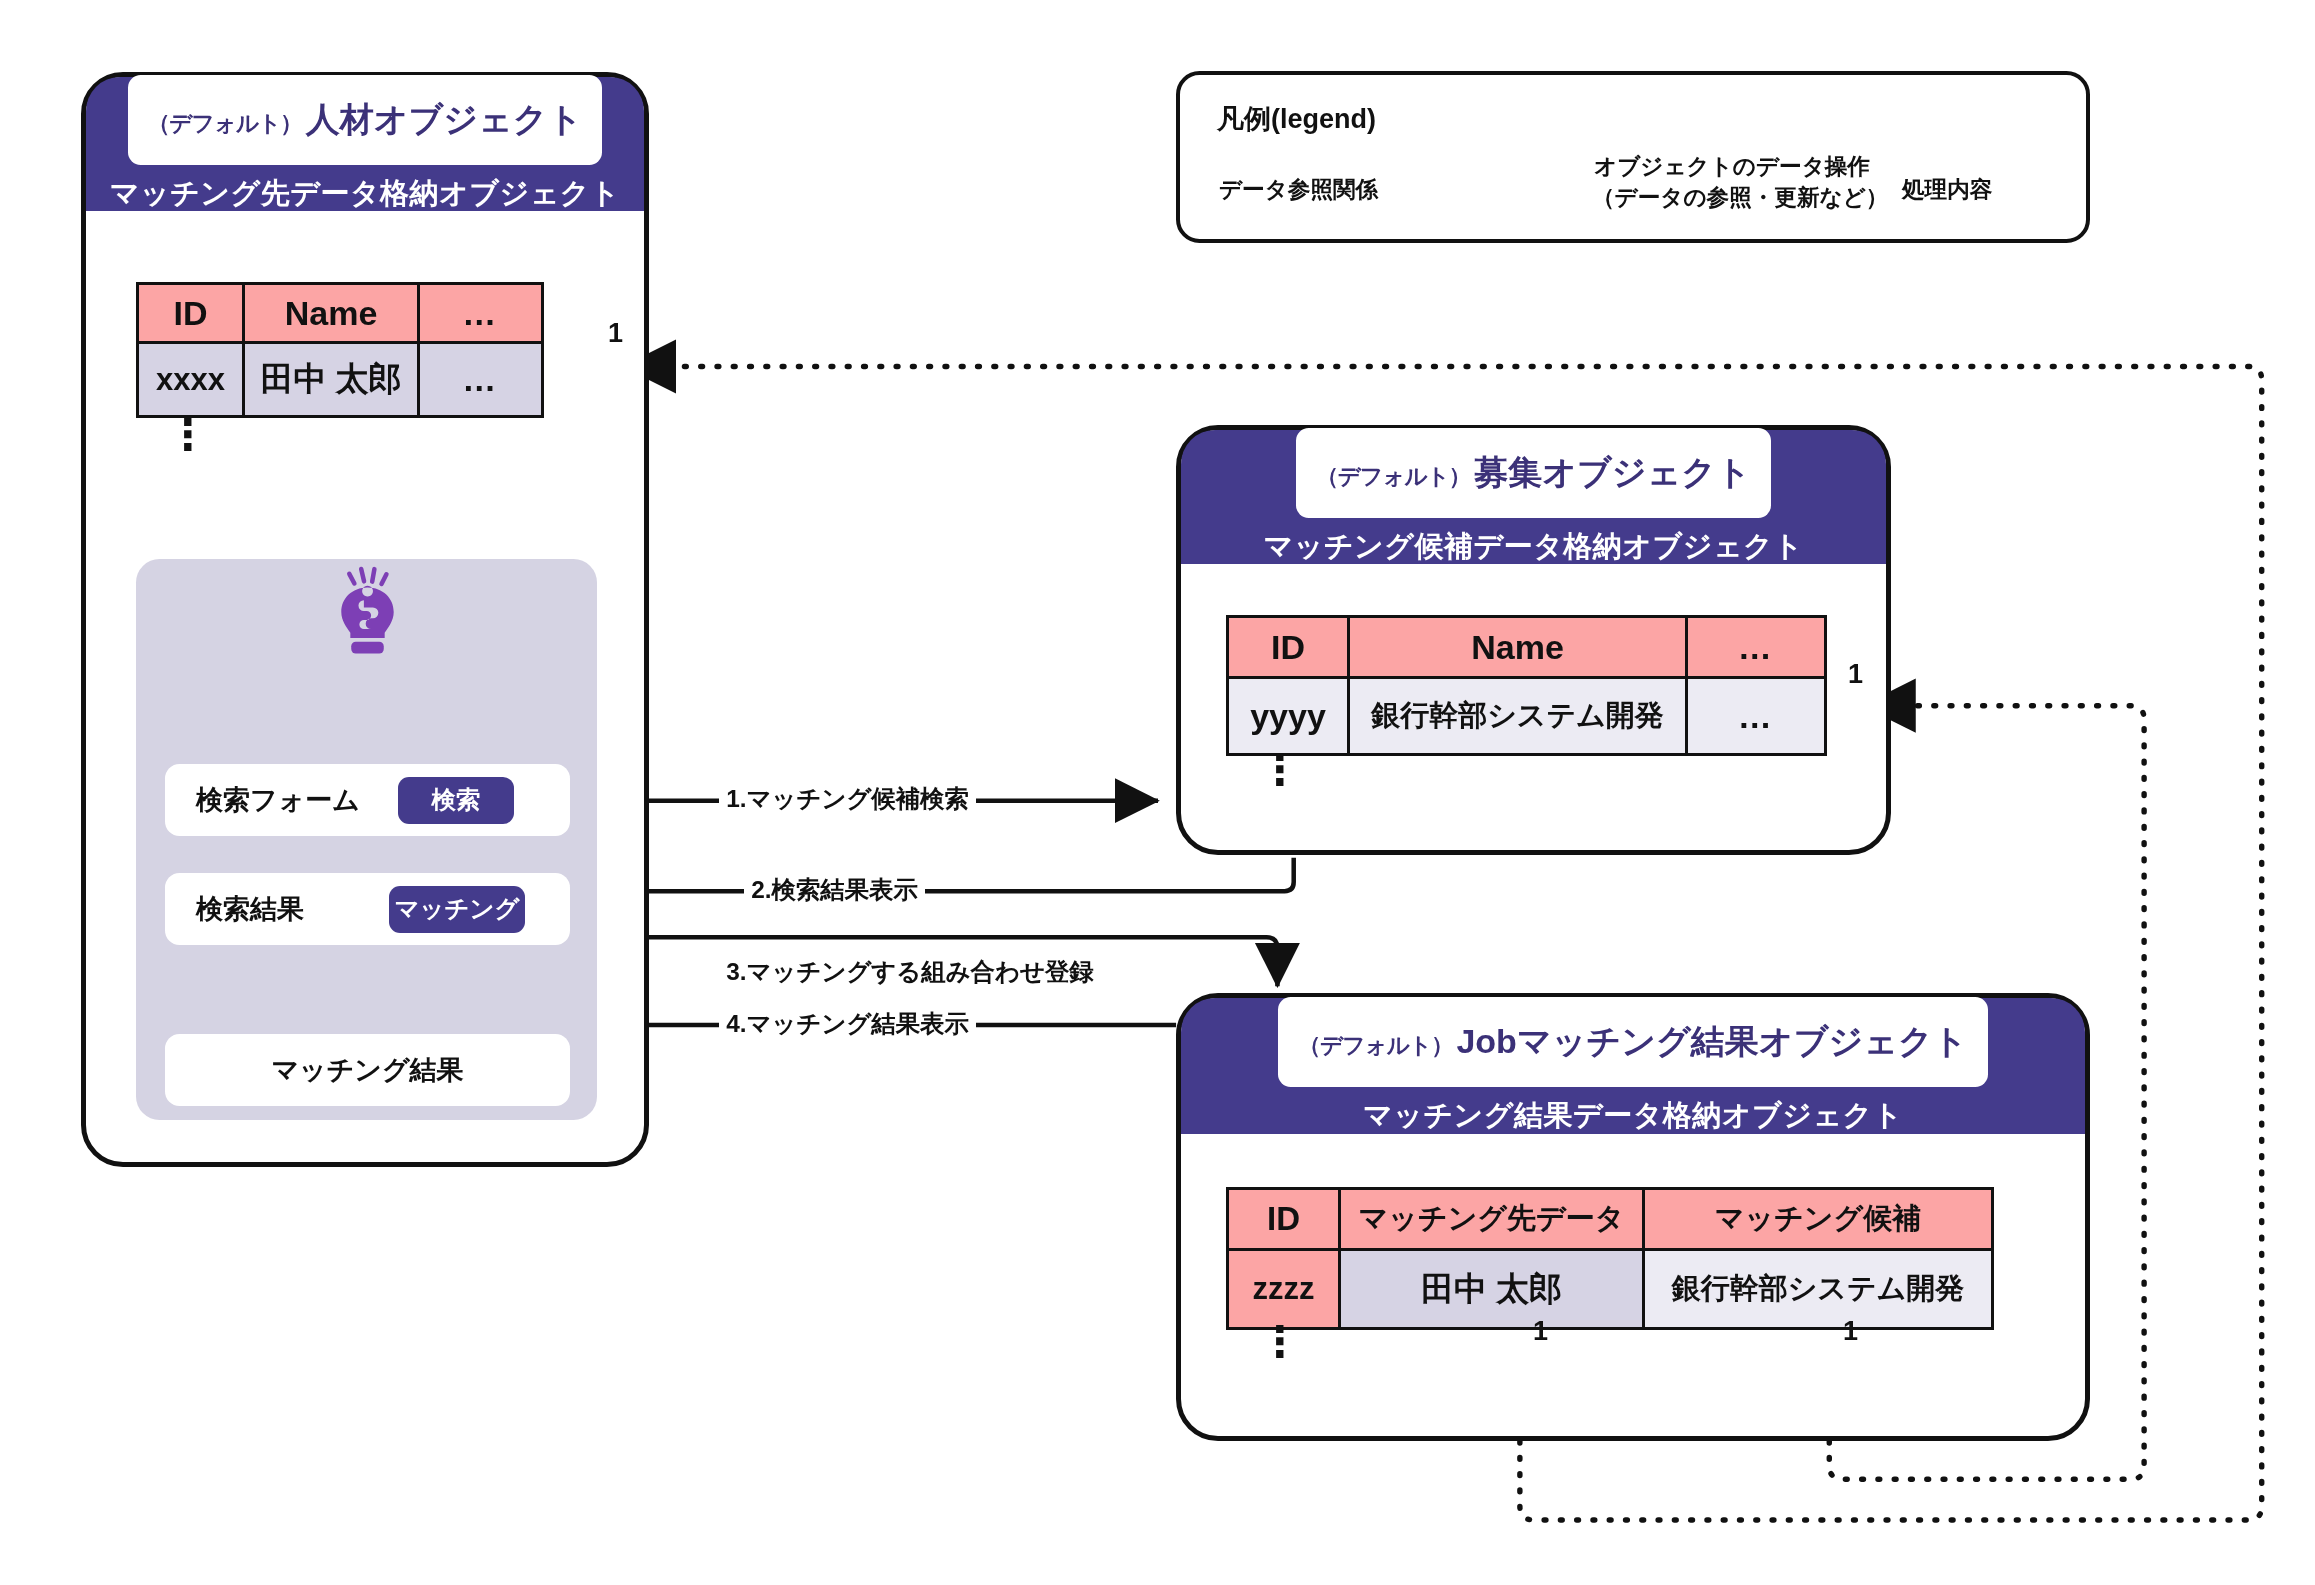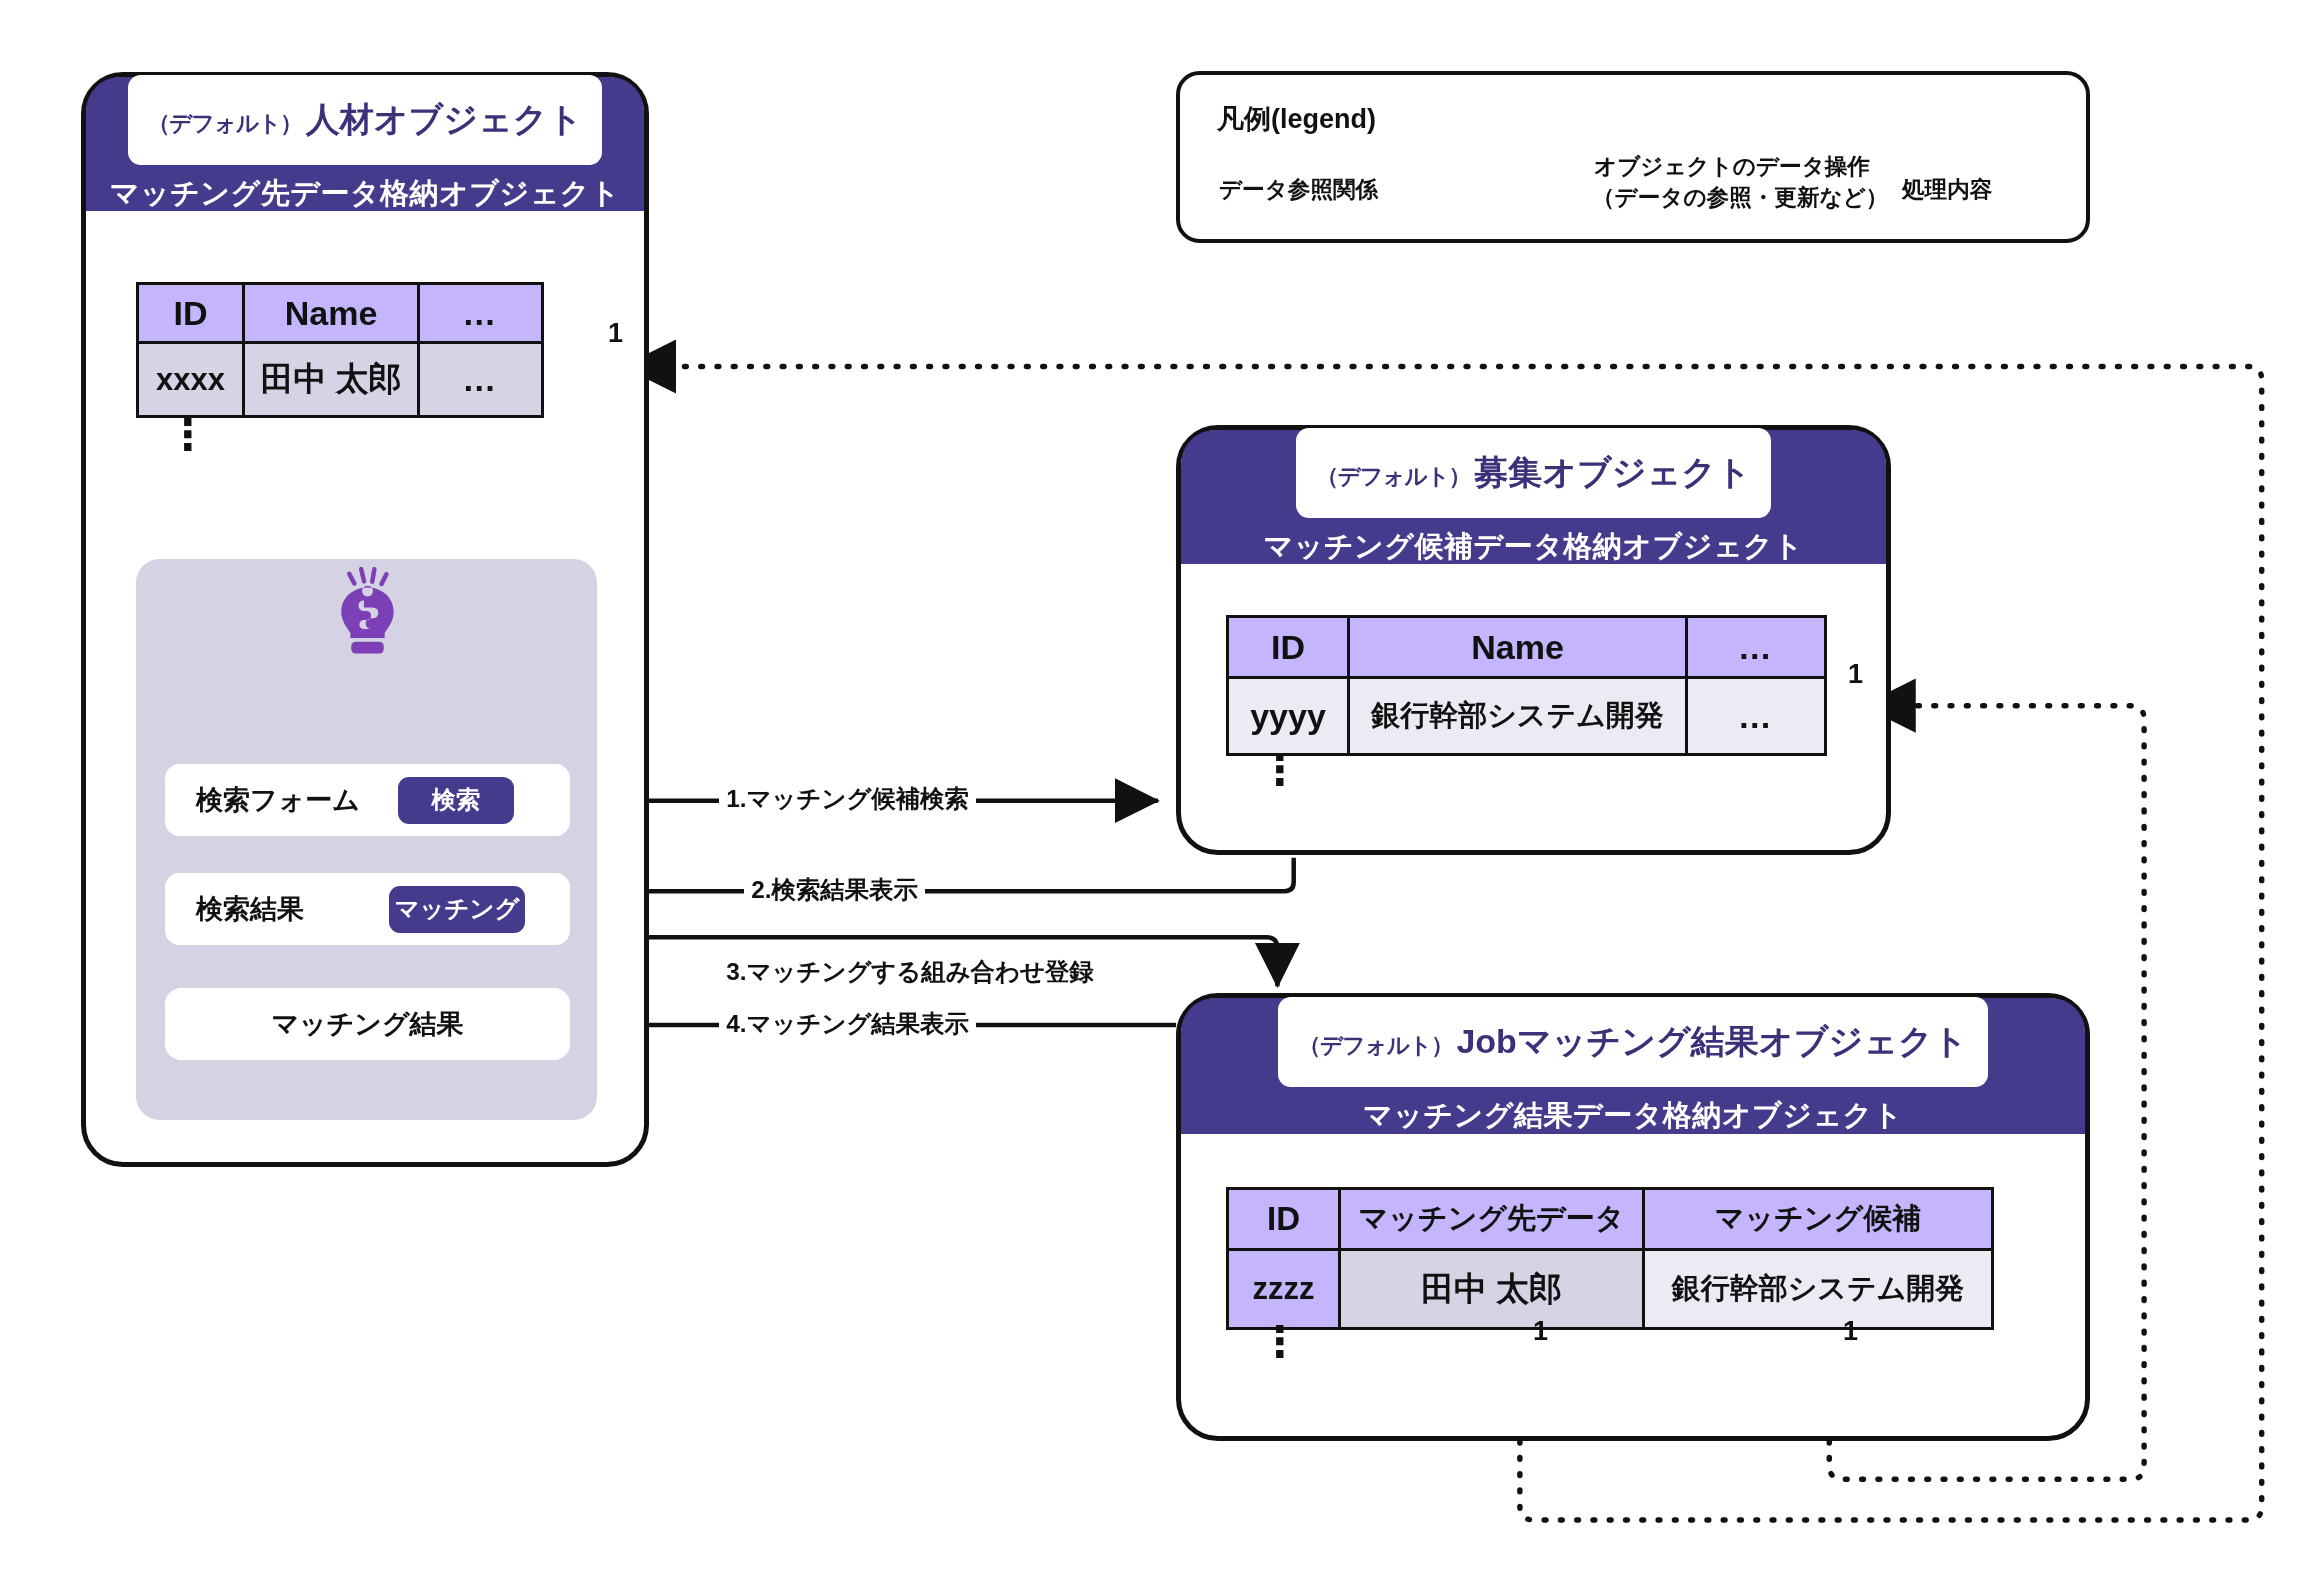--- a/index.html
+++ b/index.html
@@ -12,21 +12,21 @@
              display:flex;flex-direction:column;align-items:center;justify-content:center;}
   .pill{background:#fff;border-radius:12.7px;padding:22px 20px;display:inline-flex;align-items:baseline;
         color:#3b3178;font-weight:bold;white-space:nowrap;}
   .pill .pfx{font-size:22.6px;letter-spacing:-0.9px;margin-right:3.6px;}
   .pill .ttl{font-size:34px;letter-spacing:0px;}
   .sub{color:#fff;font-weight:bold;font-size:29px;margin-top:9px;white-space:nowrap;letter-spacing:0.5px;}
 
   
   .dtable{position:absolute;border-collapse:collapse;background:#fff;}
   .dtable td{border:3.6px solid #111;text-align:center;font-weight:bold;white-space:nowrap;}
-  .dtable .hd{background:#c4b5fd;}
+  .dtable .hd{background:#fca5a5;}
   .dtable .rw{background:#d6d3e4;}
   .dtable .rw2{background:#ecebf3;}
   .dots-v{position:absolute;font-weight:bold;line-height:0.55;text-align:center;}
 
   
   .appbox{position:absolute;background:#d5d3e3;border-radius:23.5px;}
   .approw{position:absolute;background:#fff;border-radius:14.5px;display:flex;align-items:center;}
   .approw .lbl{font-weight:bold;font-size:27px;color:#111;}
   .btn{background:#443b8c;color:#fff;font-weight:bold;border-radius:11px;
        display:flex;align-items:center;justify-content:center;font-size:24.4px;white-space:nowrap;}
@@ -158,21 +158,21 @@
   <div class="approw" style="left:165px;top:764px;width:405px;height:72px;">
     <span class="lbl" style="margin-left:31px;">検索フォーム</span>
     <span class="btn" style="position:absolute;left:233px;top:12.7px;width:116px;height:47px;">検索</span>
   </div>
 
   <div class="approw" style="left:165px;top:873px;width:405px;height:72px;">
     <span class="lbl" style="margin-left:31px;">検索結果</span>
     <span class="btn" style="position:absolute;left:224px;top:12.7px;width:136px;height:47px;">マッチング</span>
   </div>
 
-  <div class="approw" style="left:165px;top:988px;width:405px;height:72px;justify-content:center;border-radius:16px;">
+  <div class="approw" style="left:165px;top:1034px;width:405px;height:72px;justify-content:center;">
     <span class="lbl">マッチング結果</span>
   </div>
 
   <div class="card" style="left:1176px;top:425px;width:715px;height:430px;">
     <div class="card-head" style="height:134px;width:100%;">
       <div class="pill">
         <span class="pfx">（デフォルト）</span>
         <span class="ttl">募集オブジェクト</span>
       </div>
       <div class="sub">マッチング候補データ格納オブジェクト</div>

